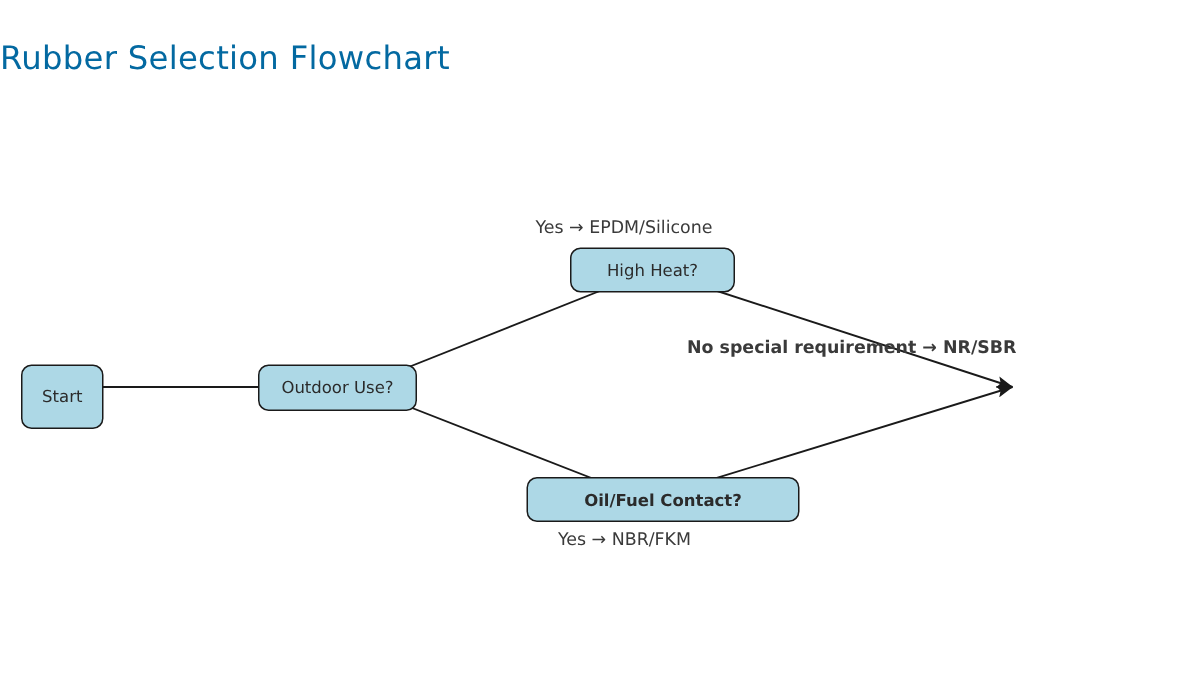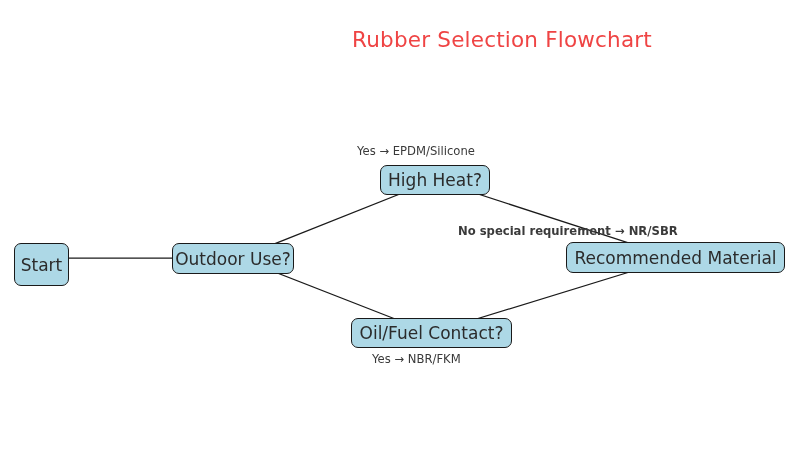--- a/index.html
+++ b/index.html
@@ -16,23 +16,23 @@
     width: 800px;
     height: 450px;
     background: #ffffff;
     overflow: hidden;
   }
   #figure-title {
     position: absolute;
     left: 0;
     top: 27px;
     width: 652px;
-    text-align: right;
+    text-align: left;
     font-size: 21.5px;
-    color: #ef4444;
+    color: #0369a1;
     font-family: "DejaVu Sans", sans-serif;
     letter-spacing: 0.2px;
     white-space: nowrap;
   }
   #edge-layer {
     position: absolute;
     left: 0;
     top: 0;
     width: 800px;
     height: 450px;
@@ -40,21 +40,21 @@
   .node {
     position: absolute;
     box-sizing: border-box;
     background: #ADD8E6;
     border: 1.3px solid #1a1a1a;
     border-radius: 7px;
     display: flex;
     align-items: center;
     justify-content: center;
     color: #2b2b2b;
-    font-size: 17px;
+    font-size: 11px;
     font-family: "DejaVu Sans", sans-serif;
     white-space: nowrap;
     z-index: 3;
   }
   .node-label {
     pointer-events: none;
   }
   .edge-label {
     position: absolute;
     font-size: 11.6px;
@@ -87,35 +87,32 @@
 
     <line x1="435" y1="180" x2="675" y2="258" stroke="#1a1a1a" stroke-width="1.25" marker-end="url(#arrowhead)"></line>
 
     <line x1="431" y1="333" x2="675" y2="258" stroke="#1a1a1a" stroke-width="1.25" marker-end="url(#arrowhead)"></line>
   </svg>
 
   <div class="node" style="left:14px; top:243px; width:55px; height:43px;">
     <span class="node-label">Start</span>
   </div>
 
-  <div class="node" style="left:172px; top:243px; width:122px; height:31px;">
+  <div class="node" style="left:172px; top:243px; width:106px; height:31px;">
     <span class="node-label">Outdoor Use?</span>
   </div>
 
   <div class="node" style="left:380px; top:165px; width:110px; height:30px;">
     <span class="node-label">High Heat?</span>
   </div>
 
-  <div class="node" style="left:351px; top:318px; width:161px; height:30px;">
+  <div class="node" style="left:351px; top:318px; width:182px; height:30px;font-weight:bold;">
     <span class="node-label">Oil/Fuel Contact?</span>
   </div>
 
-  <div class="node" style="left:566px; top:242px; width:219px; height:31px;">
-    <span class="node-label">Recommended Material</span>
-  </div>
 
   <div class="edge-label" style="left:357px; top:144px;">Yes → EPDM/Silicone</div>
 
   <div class="edge-label" style="left:458px; top:224px;font-weight:bold;">No special requirement → NR/SBR</div>
 
   <div class="edge-label" style="left:372px; top:352px;text-align:center;">Yes → NBR/FKM</div>
 
 </div>
 
 </body></html>

